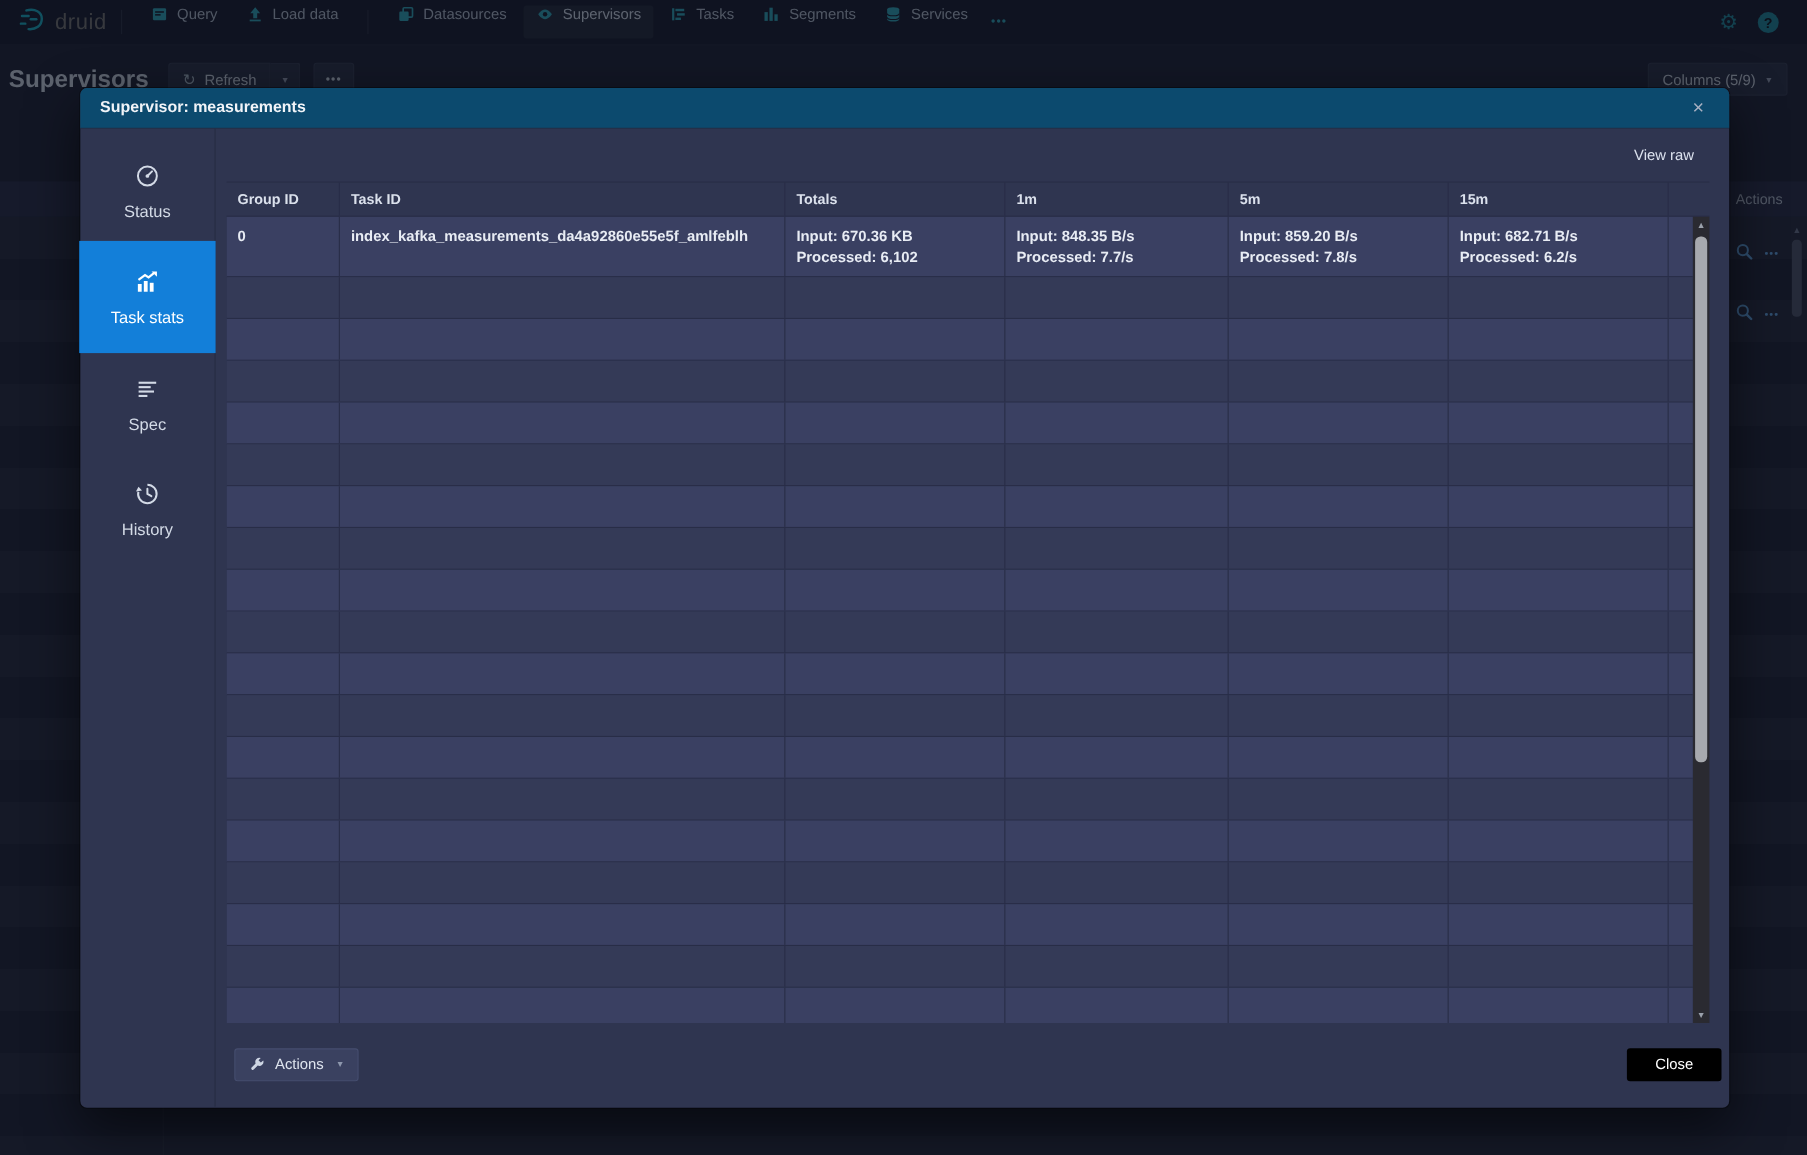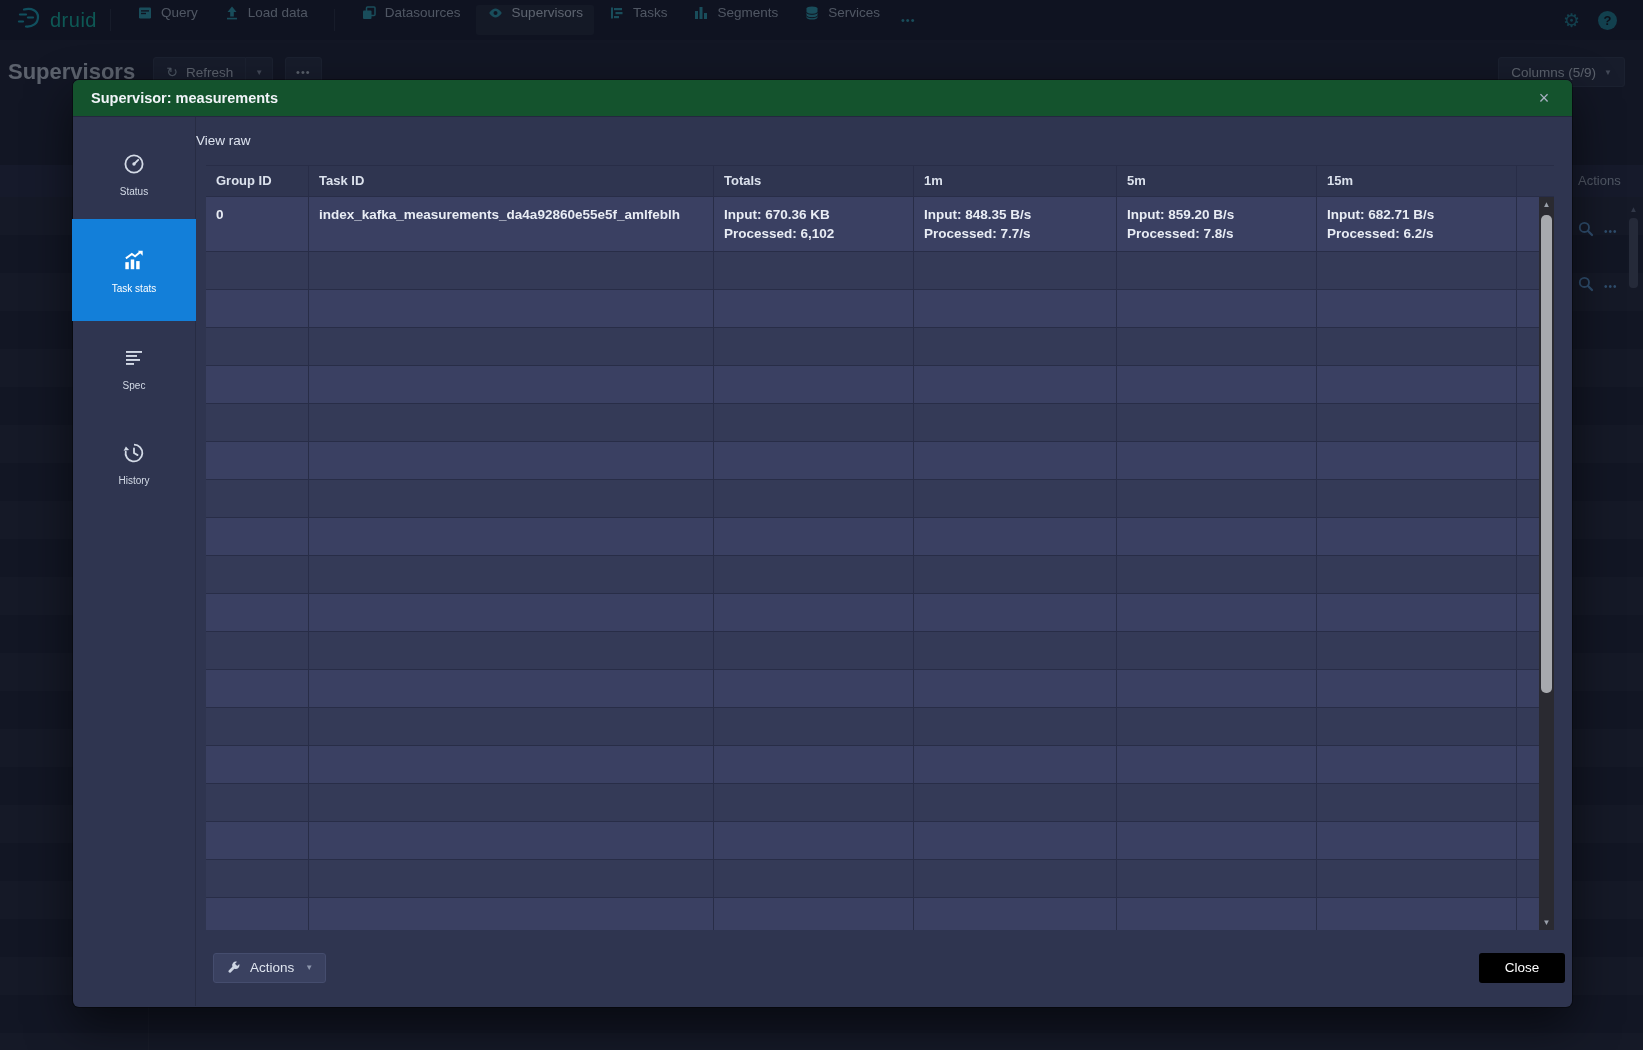--- a/index.html
+++ b/index.html
@@ -5,21 +5,21 @@
   * { box-sizing: border-box; margin: 0; padding: 0; }
   html,body { width:1643px; height:1050px; overflow:hidden; }
   body { font-family: "Liberation Sans", "DejaVu Sans", sans-serif; background:#171b2b; position:relative; }
 
   
   .page { position:absolute; inset:0; background:#1f2438; }
 
   .navbar { position:absolute; top:0; left:0; right:0; height:40px; background:#181d30;
             display:flex; align-items:center; padding:0 12px; }
   .logo { display:flex; align-items:center; gap:8px; margin-left:4px; }
-  .logo-text { font-size:20px; color:#14b8a6; letter-spacing:0.5px; }
+  .logo-text { font-size:20px; color:#737373; letter-spacing:0.5px; }
   .nav-sep { width:1px; height:22px; background:#2a3044; margin:0 13px; }
   .nav-item { display:flex; gap:8px; height:30px; padding:0 11px; margin:0 2px;
               border-radius:3px; color:#a9b4c6; font-size:13.5px; cursor:pointer; }
   .nav-item .nicon { color:#2f9fb3; display:flex; }
   .nav-item.active { background:#232a3d; color:#c7d1e0; }
   .nav-more { color:#2f9fb3; font-size:11px; letter-spacing:1px; padding:0 8px; cursor:pointer; }
   .nav-right { margin-left:auto; display:flex; align-items:center; gap:18px; padding-right:14px; }
   .gear { color:#1f8296; font-size:19px; cursor:pointer; line-height:1; }
   .help-circle { width:19px; height:19px; border-radius:50%; background:#1f8296; color:#10141f;
                  font-weight:bold; font-size:13px; display:flex; align-items:center; justify-content:center; cursor:pointer; }
@@ -46,35 +46,35 @@
   .pg-scroll { position:absolute; left:1627px; top:205px; width:13px; }
   .pg-scroll .a { color:#66708a; font-size:8px; text-align:center; }
   .pg-scroll .th { width:9px; margin:4px auto 0; height:70px; background:#4a5168; border-radius:4px; }
 
   
   .overlay { position:absolute; inset:0; background:rgba(9,12,21,0.56); }
 
   
   .dialog { position:absolute; left:73px; top:80px; width:1499px; height:927px; background:#2f3550;
             border-radius:6px; box-shadow:0 0 0 1px rgba(0,0,0,0.35), 0 18px 46px rgba(0,0,0,0.55); }
-  .dlg-titlebar { height:37px; background:#14532d; border-bottom:1px solid #23283e; border-radius:6px 6px 0 0;
+  .dlg-titlebar { height:37px; background:#0c4a6e; border-bottom:1px solid #23283e; border-radius:6px 6px 0 0;
                   display:flex; align-items:center; padding:0 14px 0 18px; }
   .dlg-title { font-size:14.5px; font-weight:bold; color:#f1f4f8; }
   .dlg-close { margin-left:auto; width:28px; height:28px; display:flex; align-items:center; justify-content:center;
                color:#a9b1c2; font-size:18px; cursor:pointer; border-radius:3px; }
 
   .dlg-body { display:flex; height:889px; }
   .side-tabs { width:123px; border-right:1px solid #272c43; padding-top:12px; display:flex; flex-direction:column; }
   .tab { height:95px; display:flex; flex-direction:column; align-items:center; justify-content:center; gap:8px;
-         color:#d3dae6; font-size:10px; cursor:pointer; }
+         color:#d3dae6; font-size:15px; cursor:pointer; }
   .tab:first-child { height:90px; }
   .tab.active { height:102px; background:#137fd9; color:#ffffff; margin-left:-1px; width:124px; }
 
   .content { flex:1; display:flex; flex-direction:column; }
-  .view-raw-row { height:48px; display:flex; align-items:center; padding-right:32px; }
+  .view-raw-row { height:48px; display:flex; align-items:center; justify-content:flex-end; padding-right:32px; }
   .view-raw { color:#dce2ee; font-size:13.5px; cursor:pointer; }
 
   .t-table { margin-left:10px; width:1348px; position:relative; }
   .grid-cols { display:grid; grid-template-columns:103px 405px 200px 203px 200px 200px 22px;font-weight:bold; }
   .t-head { height:32px; border-top:1px solid #282d47; border-bottom:1px solid #282d47; }
   .t-hcell { padding:0 10px; line-height:30px; font-size:13px; color:#dbe1ec; border-right:1px solid #282d47;
              overflow:hidden; white-space:nowrap; }
   .t-hcell:last-child { border-right:0; }
   .t-body { height:733px; overflow:hidden; width:1333px; }
   .t-row { border-bottom:1px solid #282d47; }

